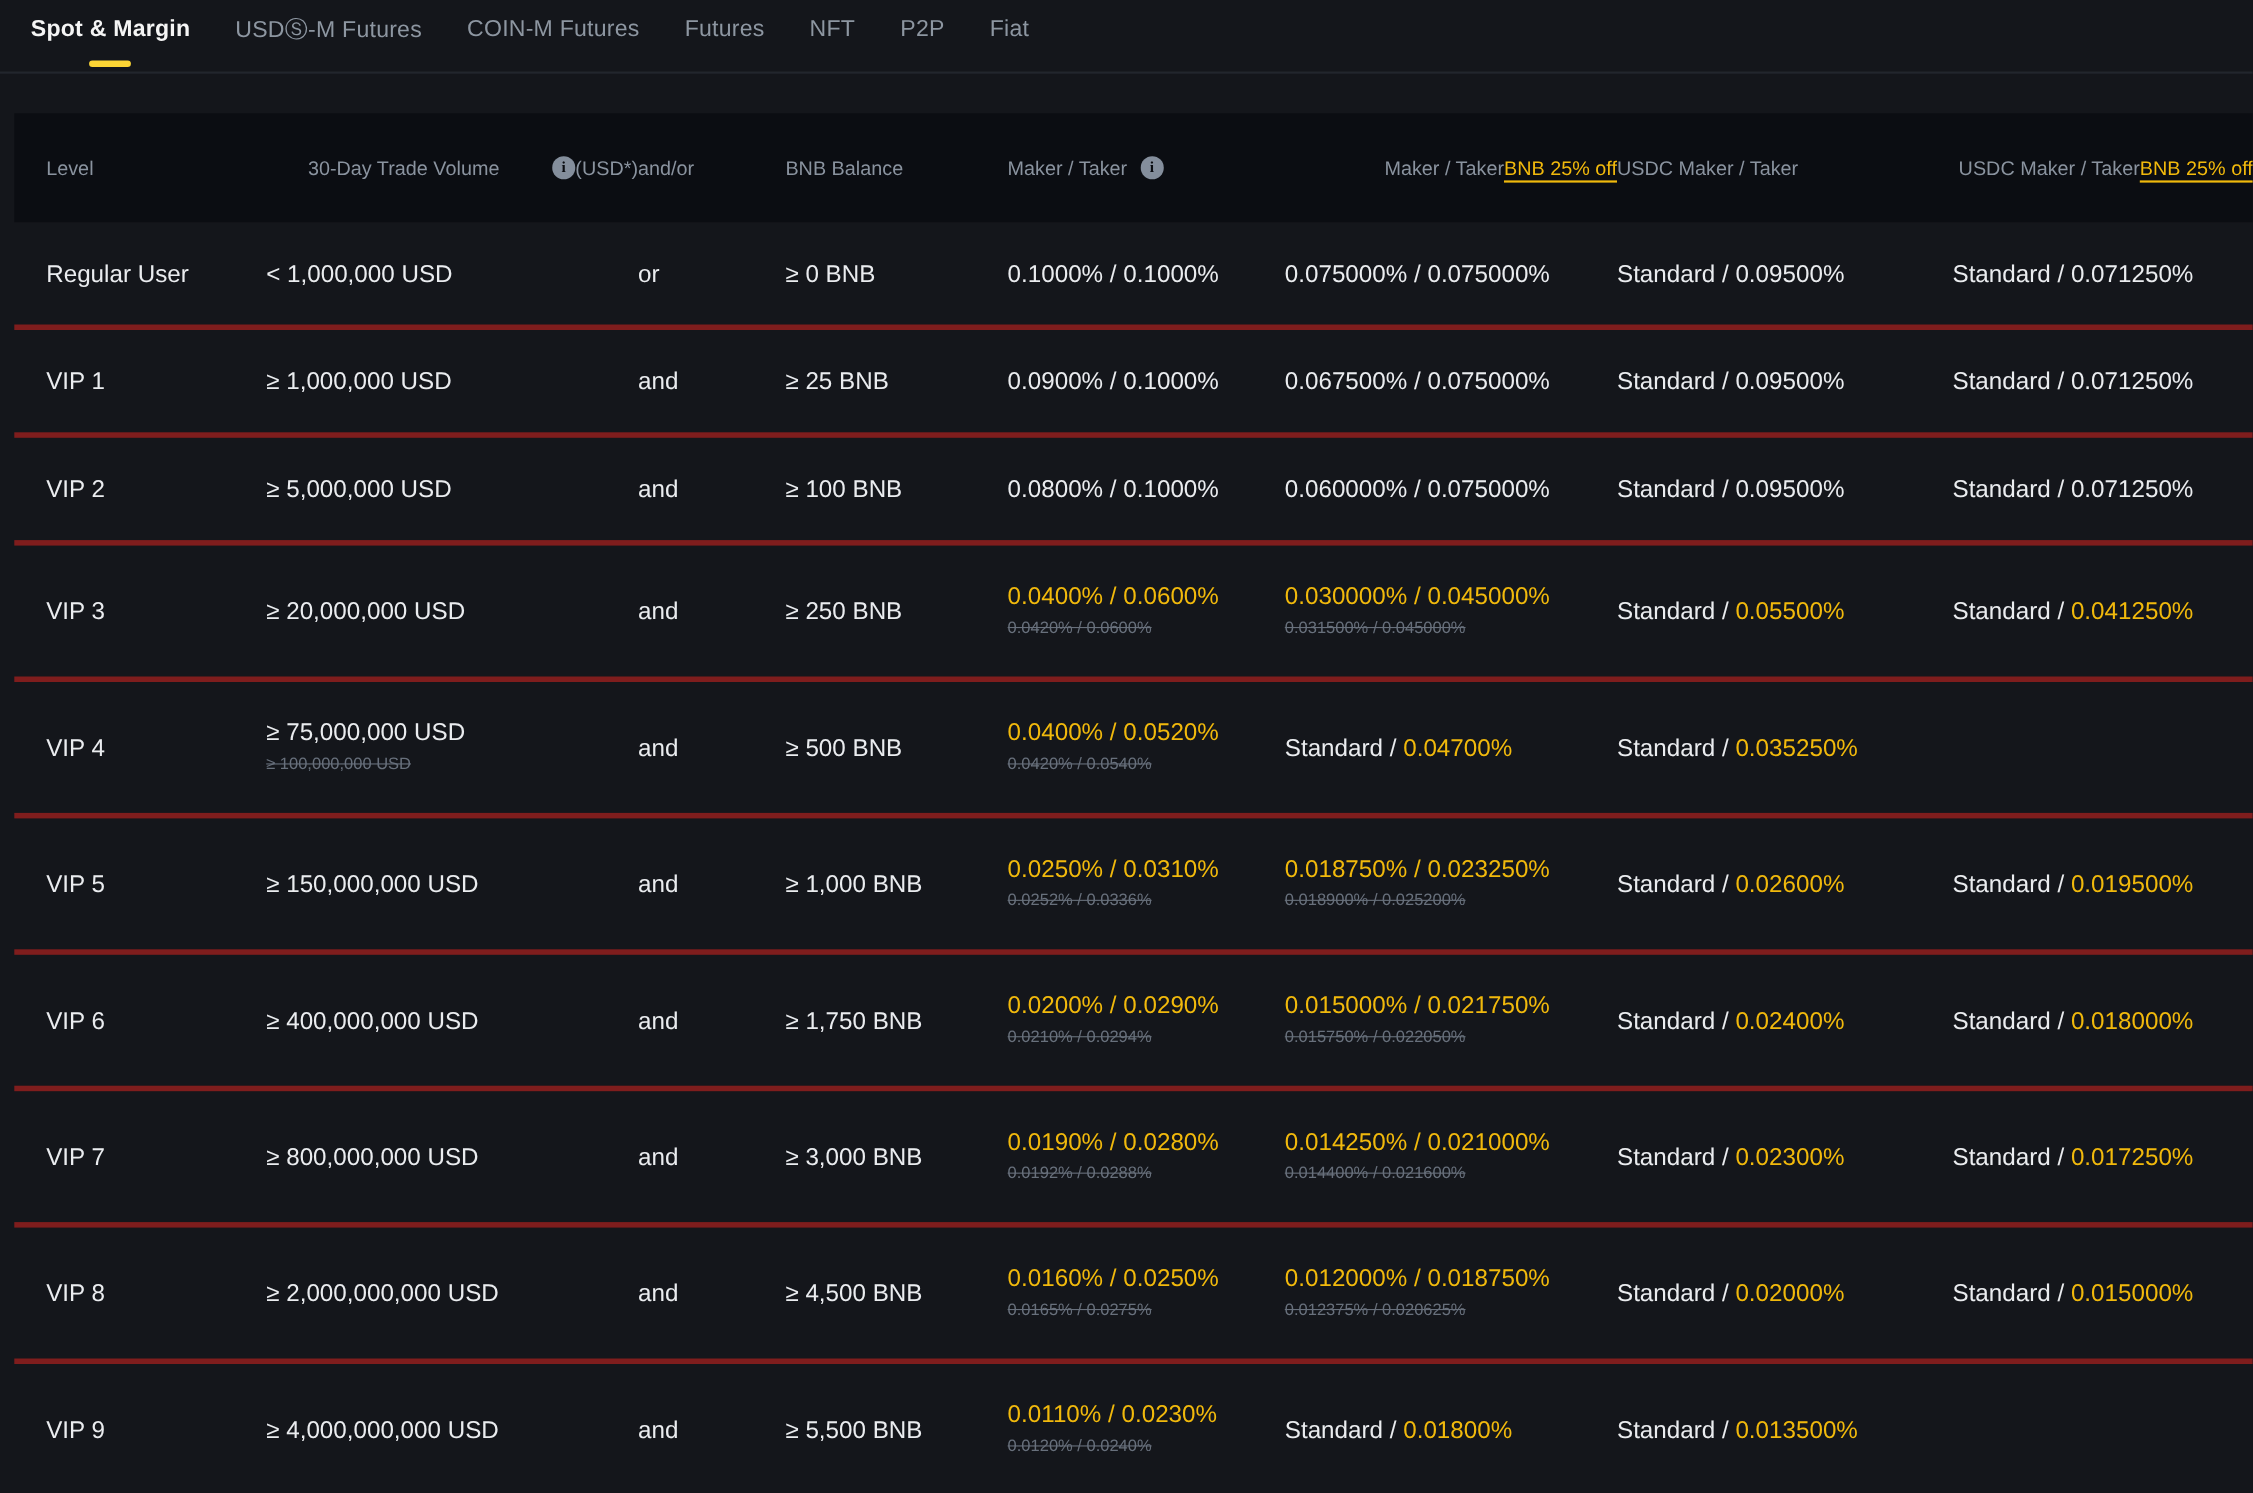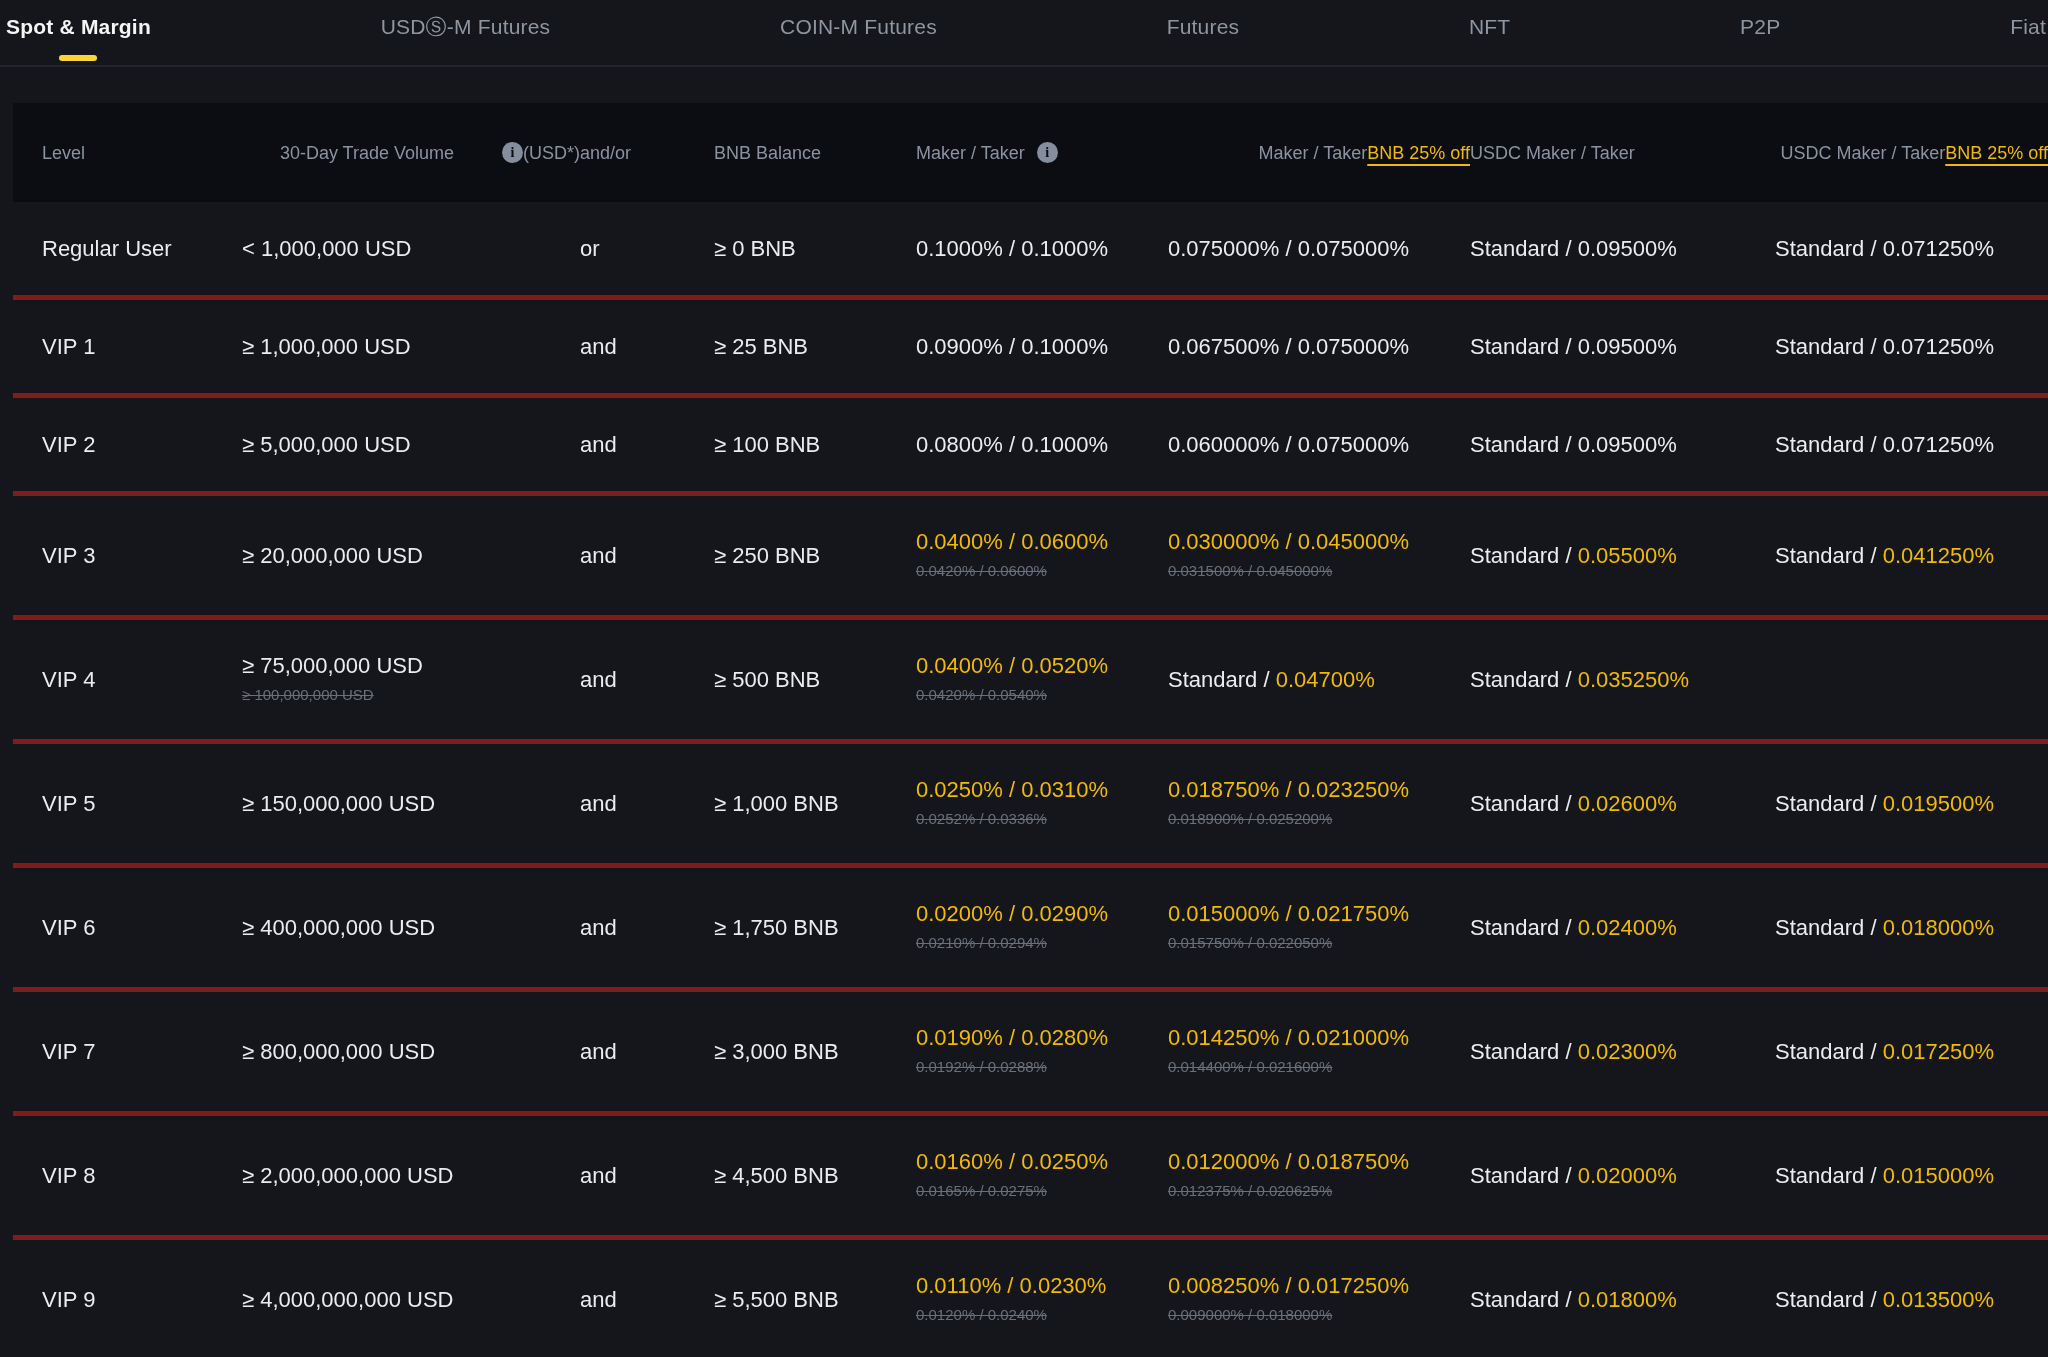--- a/index.html
+++ b/index.html
@@ -11,23 +11,22 @@
     -webkit-font-smoothing:antialiased;
   }
 
   
   .tabbar {
     position:relative;
     display:flex;
     align-items:center;
     gap:37px;
     height:67px;
-    padding-left:4px;
+    padding-left:26px;
     border-bottom:2px solid #22262d;
-    justify-content:space-between;
   }
   .tab {
     position:relative;
     background:none; border:none; cursor:pointer;
     font-family:inherit;
     font-size:21px;
     font-weight:400;
     color:#8D96A1;
     height:100%;
     display:flex; align-items:center;
@@ -433,24 +432,20 @@
 
     <div class="cell">and</div>
 
     <div class="cell">≥ 5,500 BNB</div>
 
     <div class="cell cell-stack mt">
       <span class="main">0.0110% / 0.0230%</span>
       <span class="old">0.0120% / 0.0240%</span>
     </div>
 
-    <div class="cell cell-stack mtb">
-      <span class="main">0.008250% / 0.017250%</span>
-      <span class="old">0.009000% / 0.018000%</span>
-    </div>
 
     <div class="cell">
       <span>Standard / </span><span class="val">0.01800%</span>
     </div>
 
     <div class="cell">
       <span>Standard / </span><span class="val">0.013500%</span>
     </div>
   </div>
     </div>

